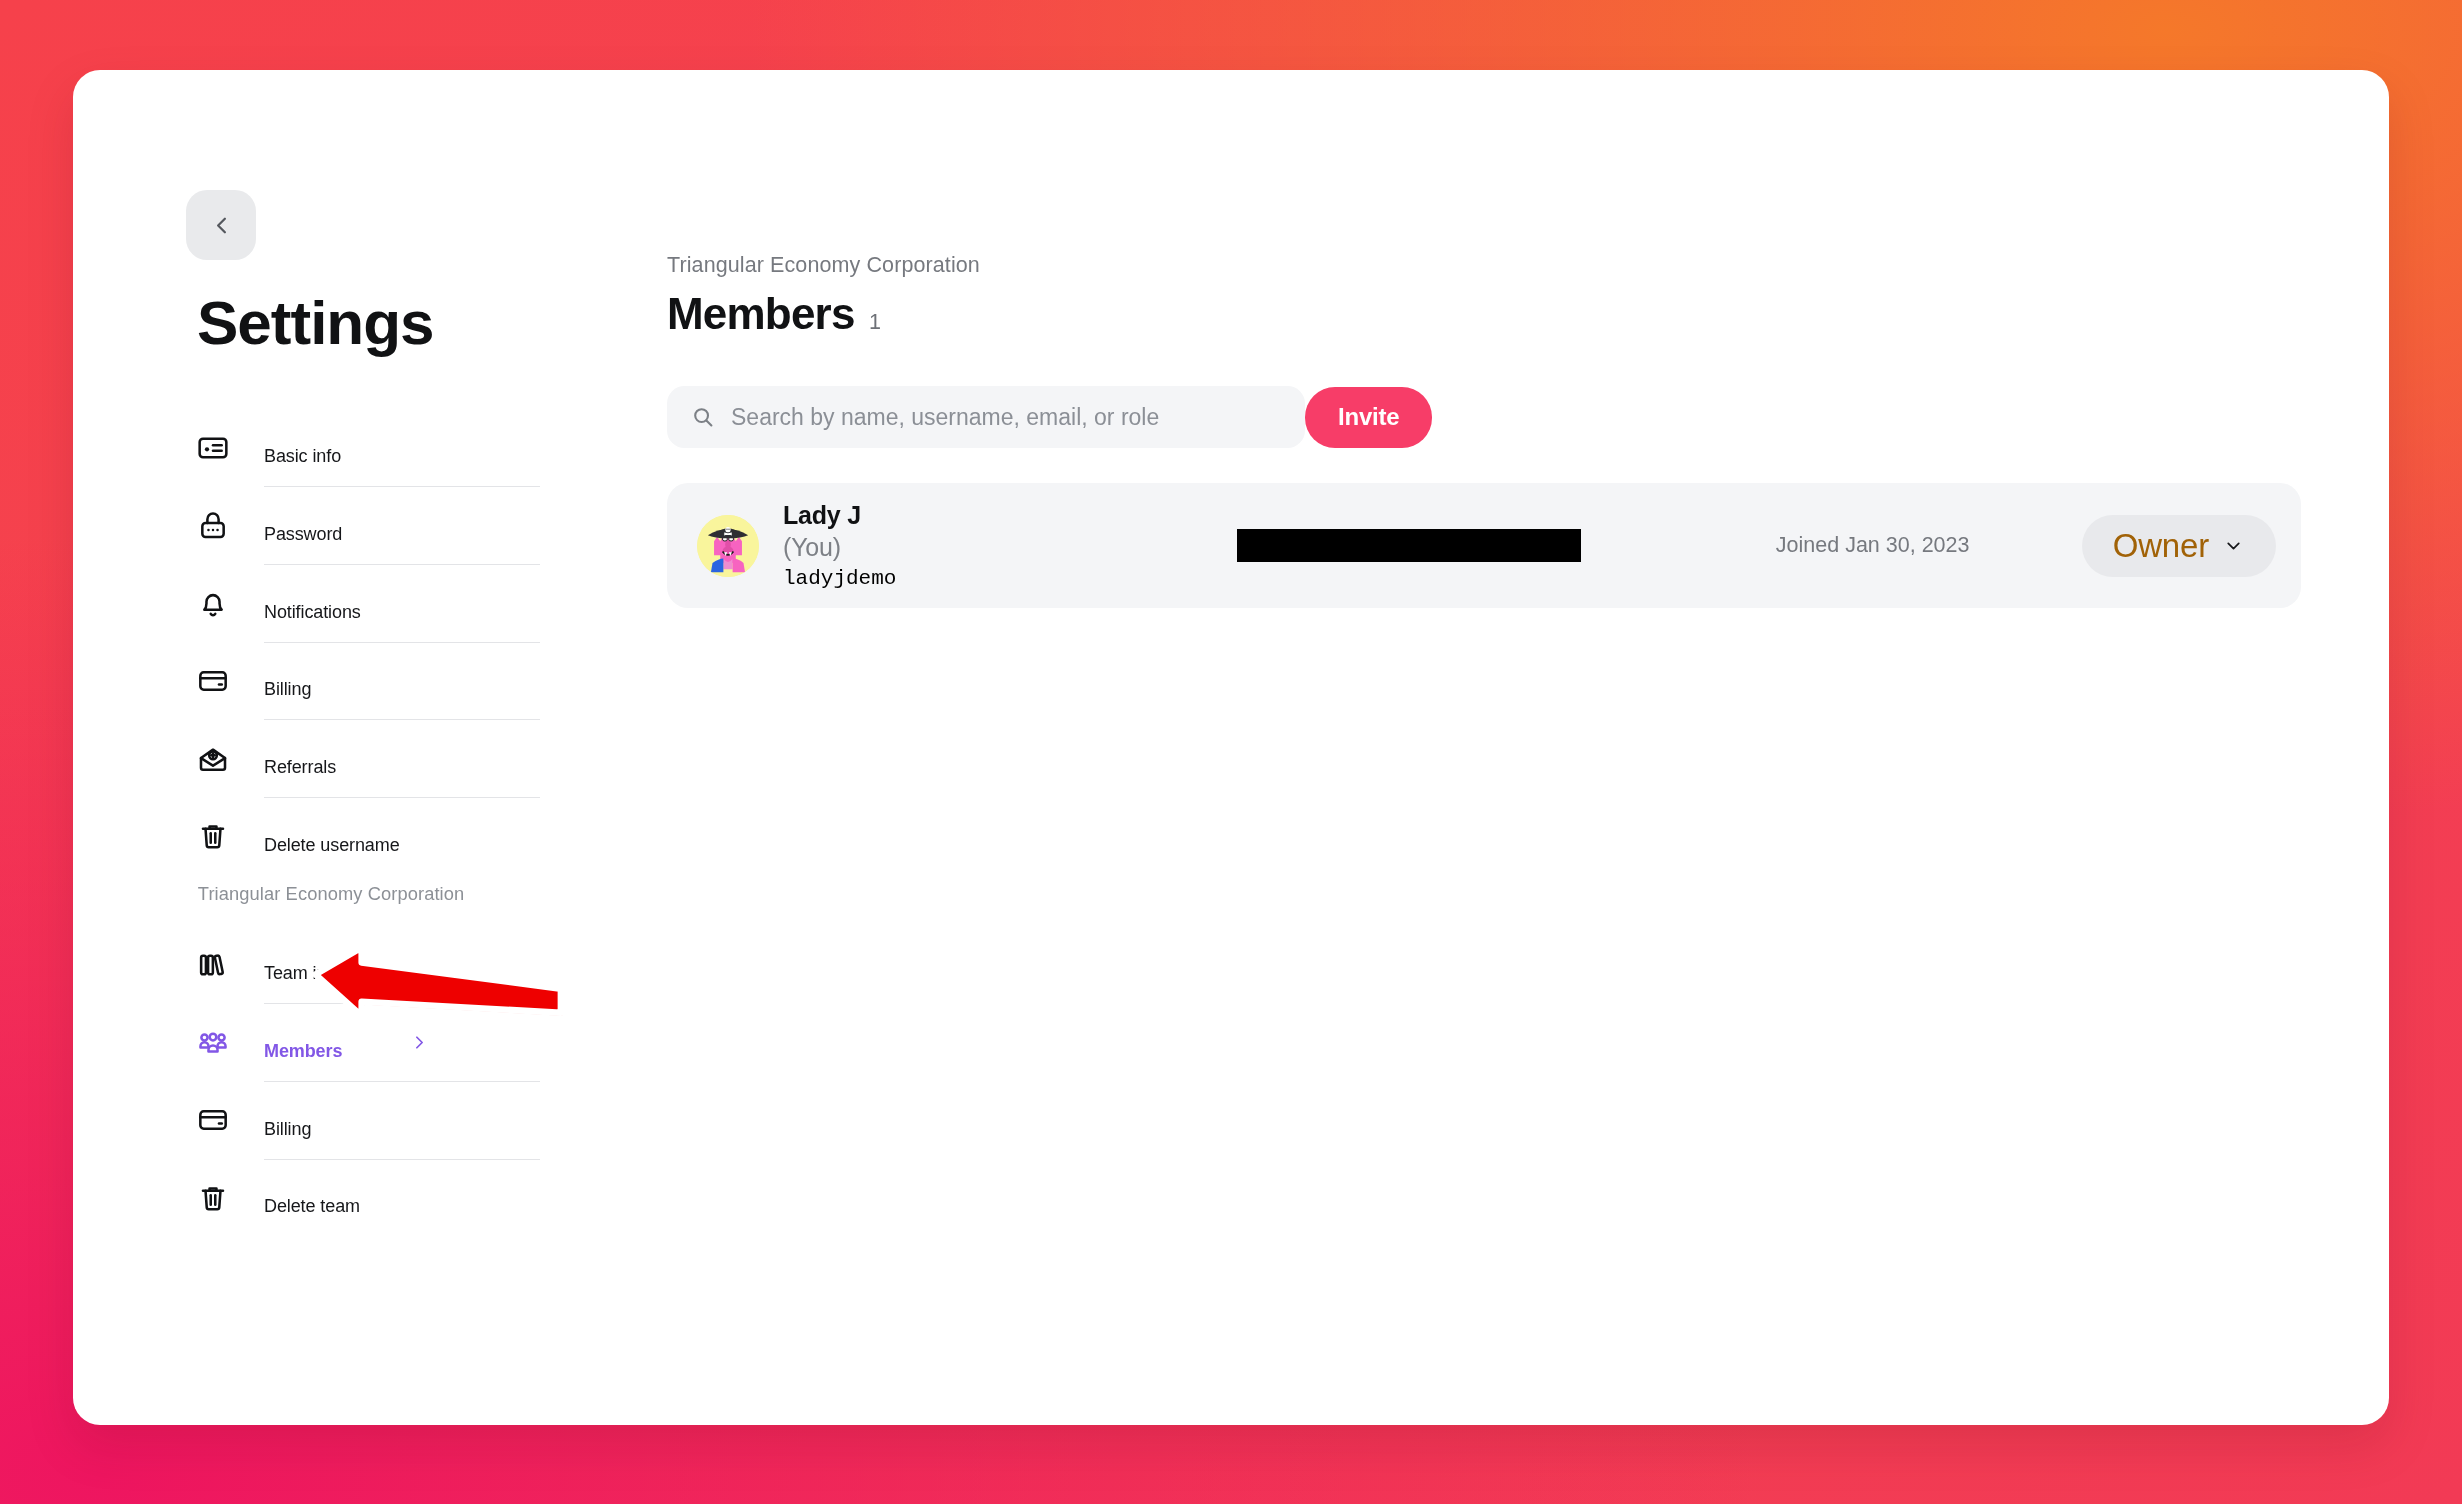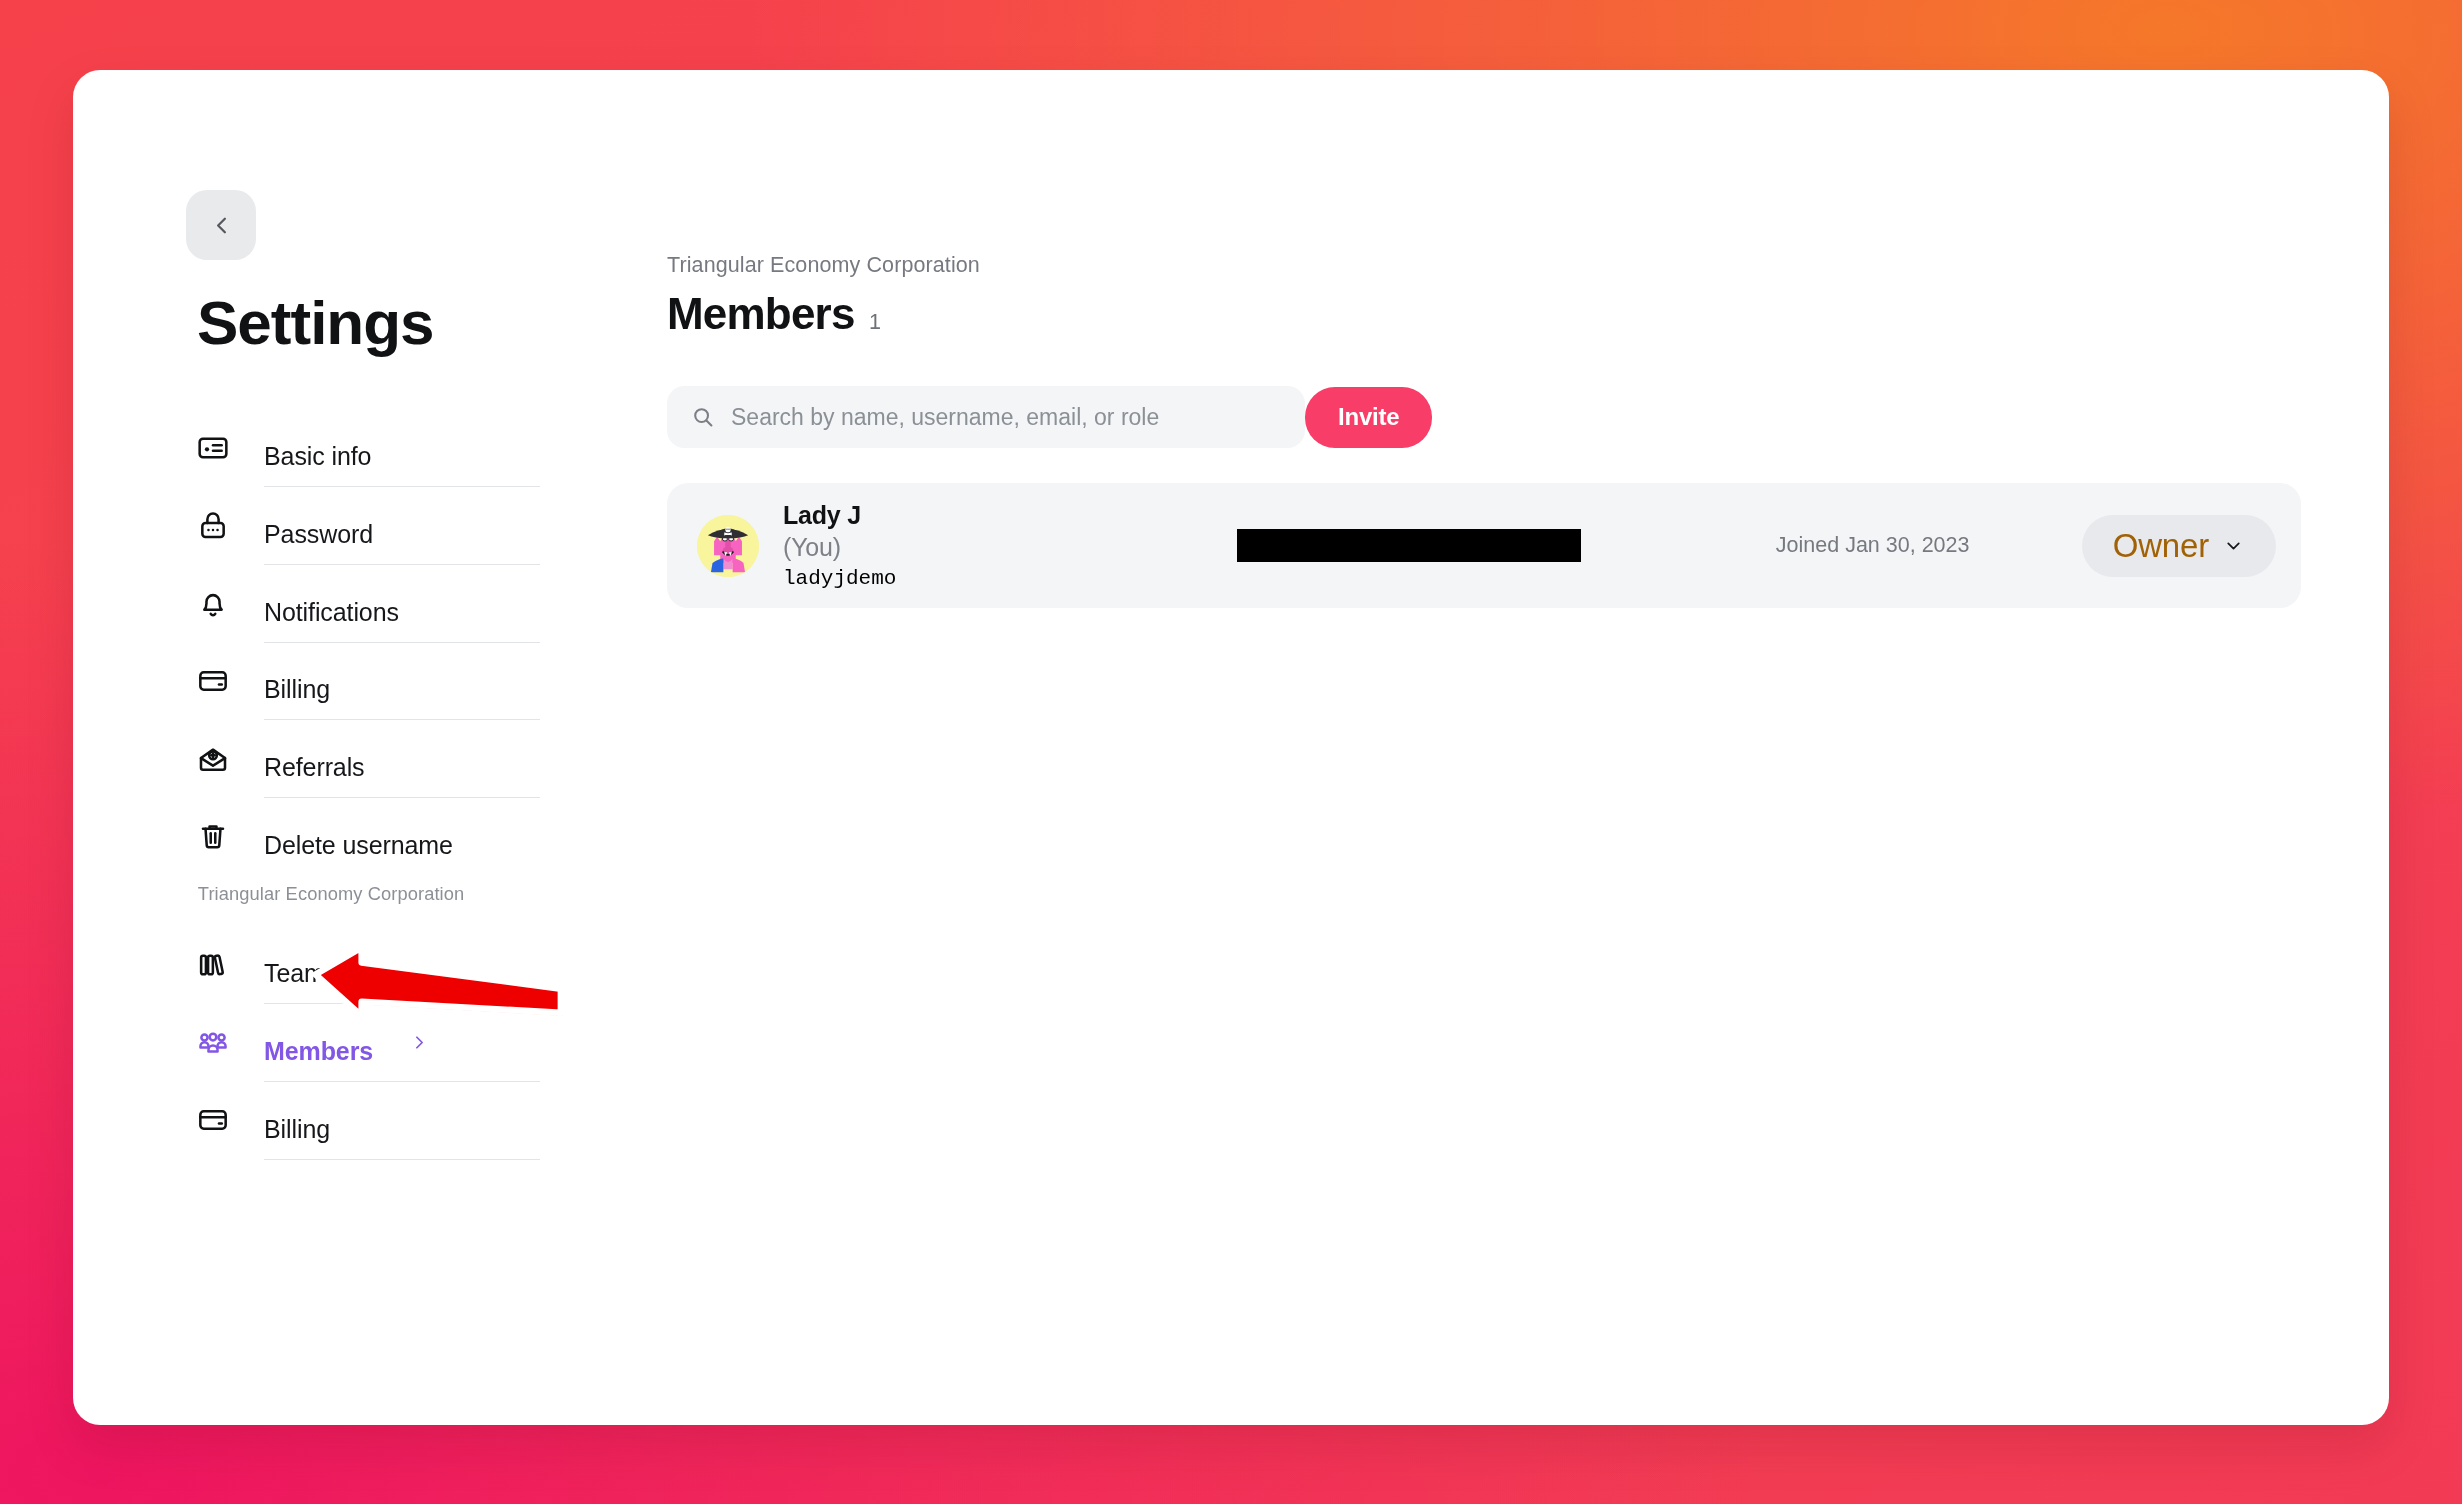--- a/index.html
+++ b/index.html
@@ -96,21 +96,21 @@
     width: 37px;
     min-width: 37px;
     display: flex;
     align-items: center;
     justify-content: flex-start;
     margin-right: 30px;
   }
   .nav-item .nav-icon svg { display: block; }
 
   .nav-label {
-    font-size: 25px;
+    font-size: 18px;
     color: #16171A;
     letter-spacing: -0.1px;
     white-space: nowrap;
     margin-top: 18px;
   }
   .nav-item.active .nav-label {
     color: #8257E6;
     font-weight: 700;
   }
 
@@ -455,20 +455,32 @@
           <svg width="32" height="32" viewBox="0 0 24 24" fill="none" stroke="#111214" stroke-width="1.9" stroke-linecap="round" stroke-linejoin="round">
             <rect x="2.5" y="5.5" width="19" height="13" rx="2.5"></rect>
             <line x1="2.5" y1="10" x2="21.5" y2="10"></line>
             <line x1="16.5" y1="14.6" x2="18.6" y2="14.6"></line>
           </svg>
         </span>
         <span class="nav-label">Billing</span>
       </div>
       <div class="nav-divider"></div>
 
+      <div class="nav-item">
+        <span class="nav-icon">
+          <svg width="32" height="32" viewBox="0 0 24 24" fill="none" stroke="#111214" stroke-width="1.9" stroke-linecap="round" stroke-linejoin="round">
+            <path d="M4.5 6.6h15"></path>
+            <path d="M9.4 6.6V4.9h5.2v1.7"></path>
+            <path d="M6.4 6.6 7.3 19a1.5 1.5 0 0 0 1.5 1.4h6.4A1.5 1.5 0 0 0 16.7 19l.9-12.4"></path>
+            <line x1="10.3" y1="10" x2="10.3" y2="17"></line>
+            <line x1="13.7" y1="10" x2="13.7" y2="17"></line>
+          </svg>
+        </span>
+        <span class="nav-label">Delete team</span>
+      </div>
     </div>
   </div>
 
   <div class="main">
 
     <div class="breadcrumb">Triangular Economy Corporation</div>
 
     <div class="page-title-row">
       <span class="page-title">Members</span>
       <span class="page-count">1</span>

